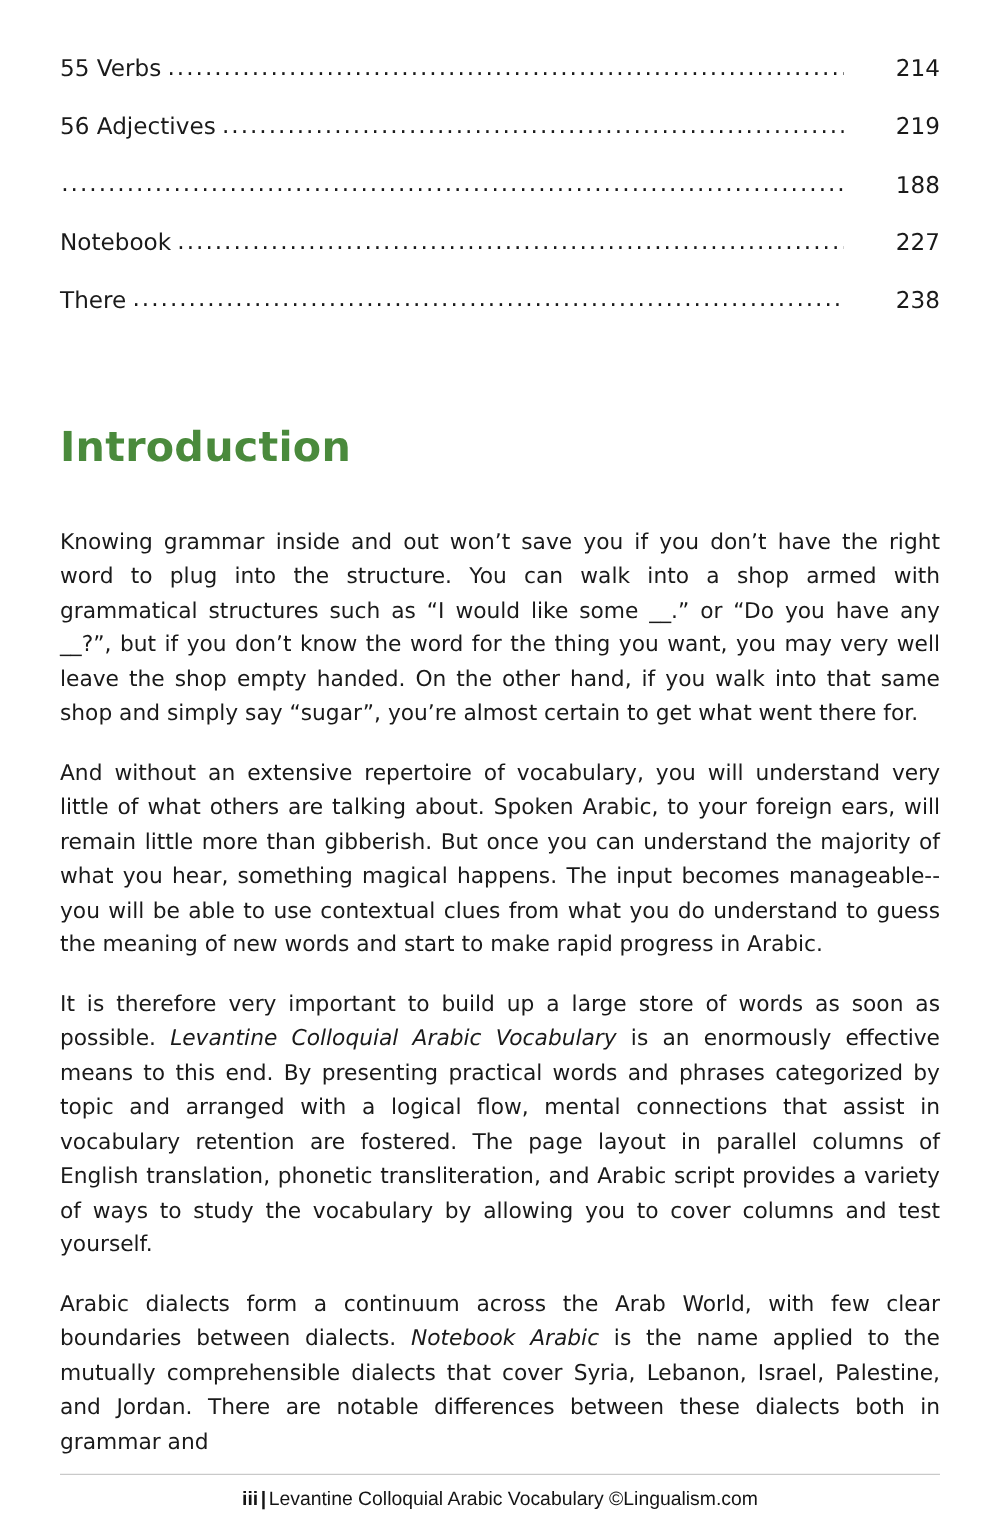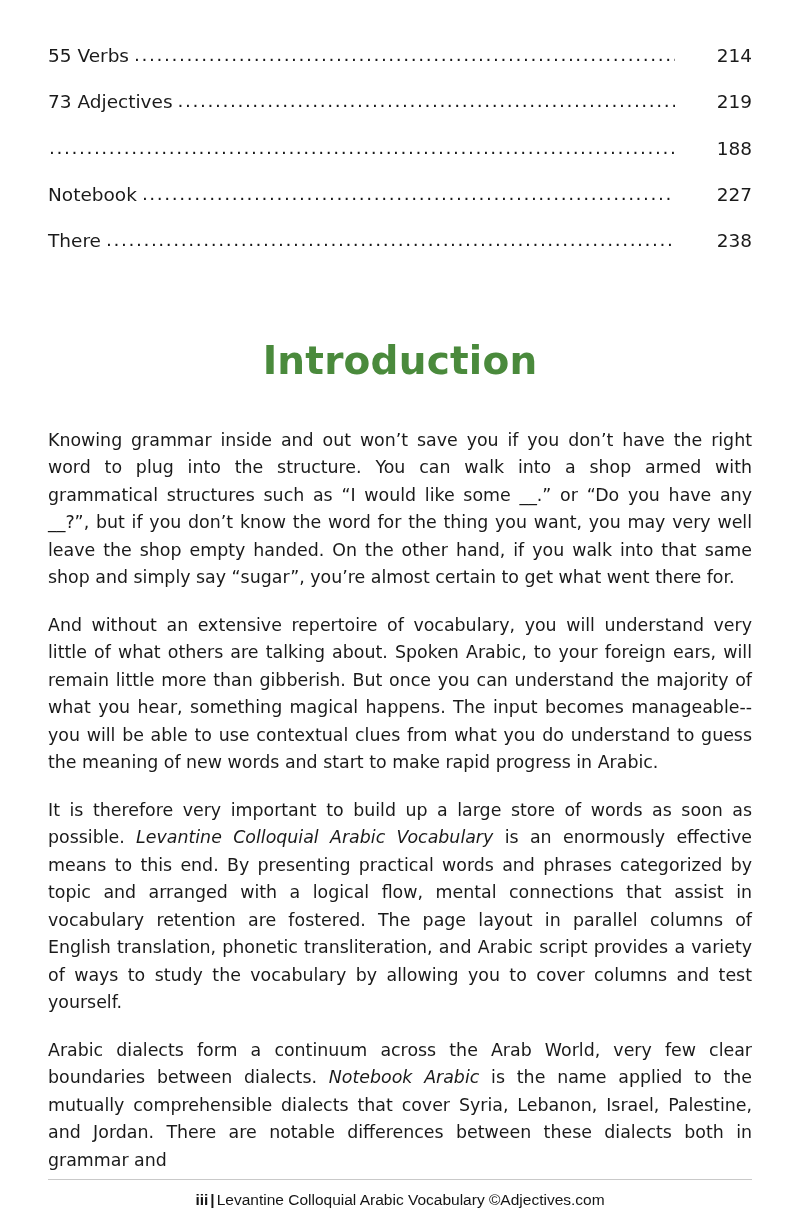--- a/index.html
+++ b/index.html
@@ -51,23 +51,23 @@
     top: -1px;
   }
   .toc-page {
     flex: 0 0 auto;
     padding-left: 2px;
     margin-left: 39px;
   }
 
   
   .intro-heading {
-    text-align: center;
+    text-align: left;
     color: #4a8a3c;
-    font-size: 39px;
+    font-size: 33px;
     font-weight: bold;
     margin: 86px 0 0 0;
     letter-spacing: 0.2px;
   }
 
   
   .body-wrap {
     margin-top: 44px;
   }
   p.para {
@@ -112,21 +112,21 @@
 
   <div class="toc">
 
     <div class="toc-row">
       <span class="toc-title">55 Verbs</span>
       <span class="toc-dots">................................................................................................................................................................</span>
       <span class="toc-page">214</span>
     </div>
 
     <div class="toc-row">
-      <span class="toc-title">73 Adjectives</span>
+      <span class="toc-title">56 Adjectives</span>
       <span class="toc-dots">................................................................................................................................................................</span>
       <span class="toc-page">219</span>
     </div>
 
     <div class="toc-row">
       <span class="toc-dots">................................................................................................................................................................</span>
       <span class="toc-page">188</span>
     </div>
 
     <div class="toc-row">
@@ -150,22 +150,22 @@
 
     <p class="para">Knowing grammar inside and out won’t save you if you don’t have the right word to plug into the structure. You can walk into a shop armed with grammatical structures such as “I would like some __.” or “Do you have any __?”, but if you don’t know the word for the thing you want, you may very well leave the shop empty handed. On the other hand, if you walk into that same shop and simply say “sugar”, you’re almost certain to get what went there for.</p>
 
     <p class="para">And without an extensive repertoire of vocabulary, you will understand very little of what others are talking about. Spoken Arabic, to your foreign ears, will remain little more than gibberish. But once you can understand the majority of what you hear, something magical happens. The input becomes manageable--you will be able to use contextual clues from what you do understand to guess the meaning of new words and start to make rapid progress in Arabic.</p>
 
     <p class="para">
       <span>It is therefore very important to build up a large store of words as soon as possible. </span><span class="it">Levantine Colloquial Arabic Vocabulary</span><span> is an enormously effective means to this end. By presenting practical words and phrases categorized by topic and arranged with a logical flow, mental connections that assist in vocabulary retention are fostered. The page layout in parallel columns of English translation, phonetic transliteration, and Arabic script provides a variety of ways to study the vocabulary by allowing you to cover columns and test yourself.</span>
     </p>
 
     <p class="para">
-      <span>Arabic dialects form a continuum across the Arab World, very few clear boundaries between dialects. </span><span class="it">Notebook Arabic</span><span> is the name applied to the mutually comprehensible dialects that cover Syria, Lebanon, Israel, Palestine, and Jordan. There are notable differences between these dialects both in grammar and</span>
+      <span>Arabic dialects form a continuum across the Arab World, with few clear boundaries between dialects. </span><span class="it">Notebook Arabic</span><span> is the name applied to the mutually comprehensible dialects that cover Syria, Lebanon, Israel, Palestine, and Jordan. There are notable differences between these dialects both in grammar and</span>
     </p>
 
   </div>
 
   <div class="footer">
-    <span class="pnum">iii</span><span class="sep">|</span><span>Levantine Colloquial Arabic Vocabulary ©Adjectives.com</span>
+    <span class="pnum">iii</span><span class="sep">|</span><span>Levantine Colloquial Arabic Vocabulary ©Lingualism.com</span>
   </div>
 
 </div>
 
 </body></html>

